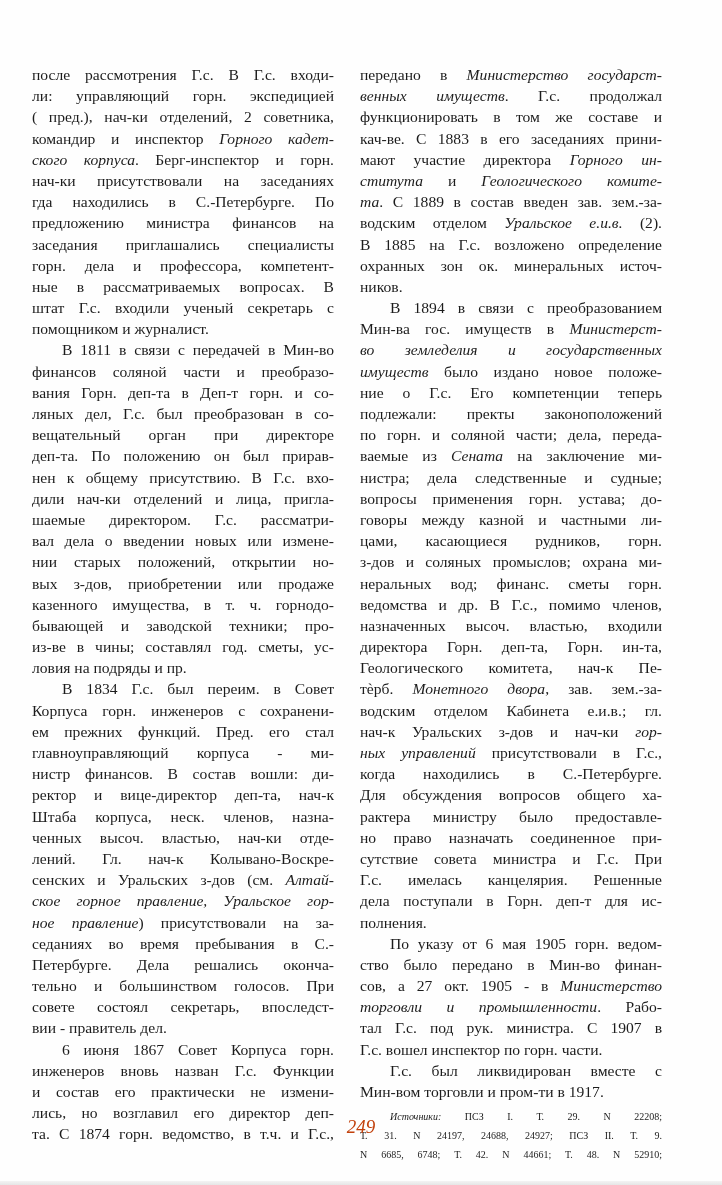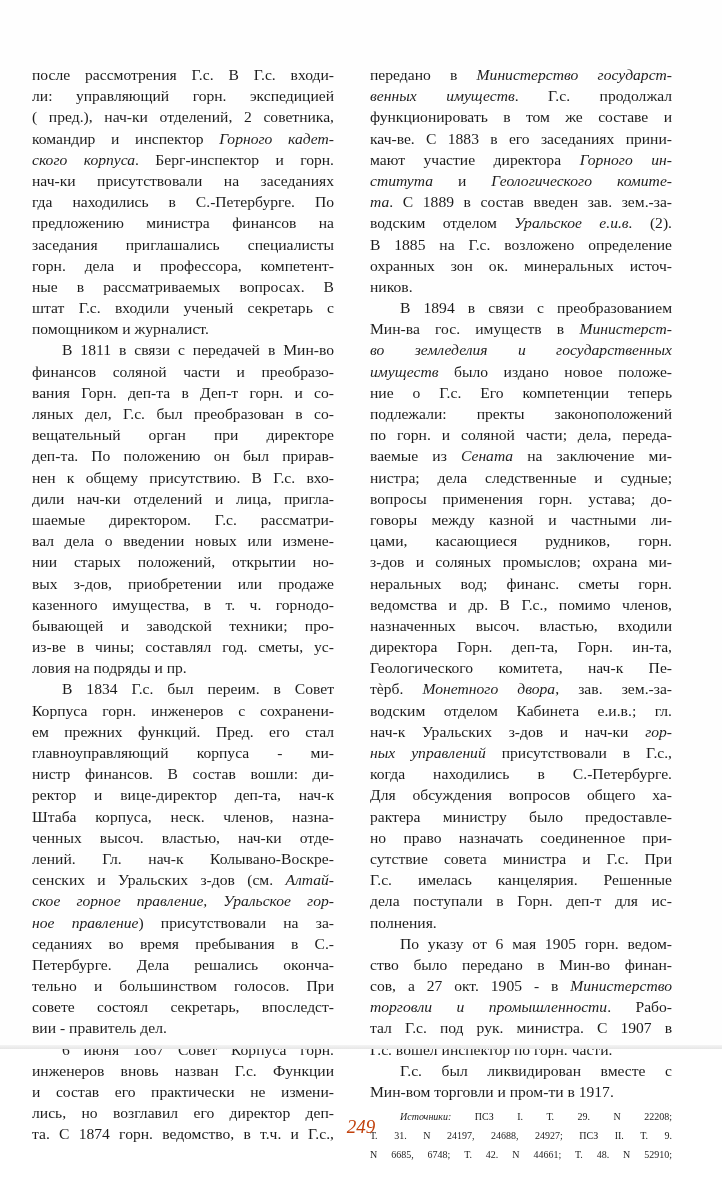--- a/index.html
+++ b/index.html
@@ -4,30 +4,30 @@
 <style>
   html, body { margin: 0; padding: 0; }
   body {
     width: 722px; height: 1185px; overflow: hidden;
     background: #ffffff;
     font-family: "Liberation Serif", serif;
     color: #1c1c1c;
     position: relative;
   }
   .page {
-    position: absolute; left: 0; top: 0; width: 722px; height: 1049px;
+    position: absolute; left: 0; top: 0; width: 722px; height: 1185px;
     background: #fefefe;
   }
   .col {
     position: absolute; top: 64px; width: 302px;
     font-size: 15.6px; line-height: 21.2px;
     text-align: justify;
   }
   .col.left { left: 32px; }
-  .col.right { left: 370px; }
+  .col.right { left: 360px; }
   .line {
     display: block; white-space: nowrap;
     text-align: justify; text-align-last: justify;
     height: 21.2px;
   }
   .line.last { text-align-last: left; }
   .line.indent { padding-left: 30px; }
   .it { font-style: italic; }
   .gap { height: 5px; display: block; }
   .src { font-size: 10px; line-height: 19px; }

